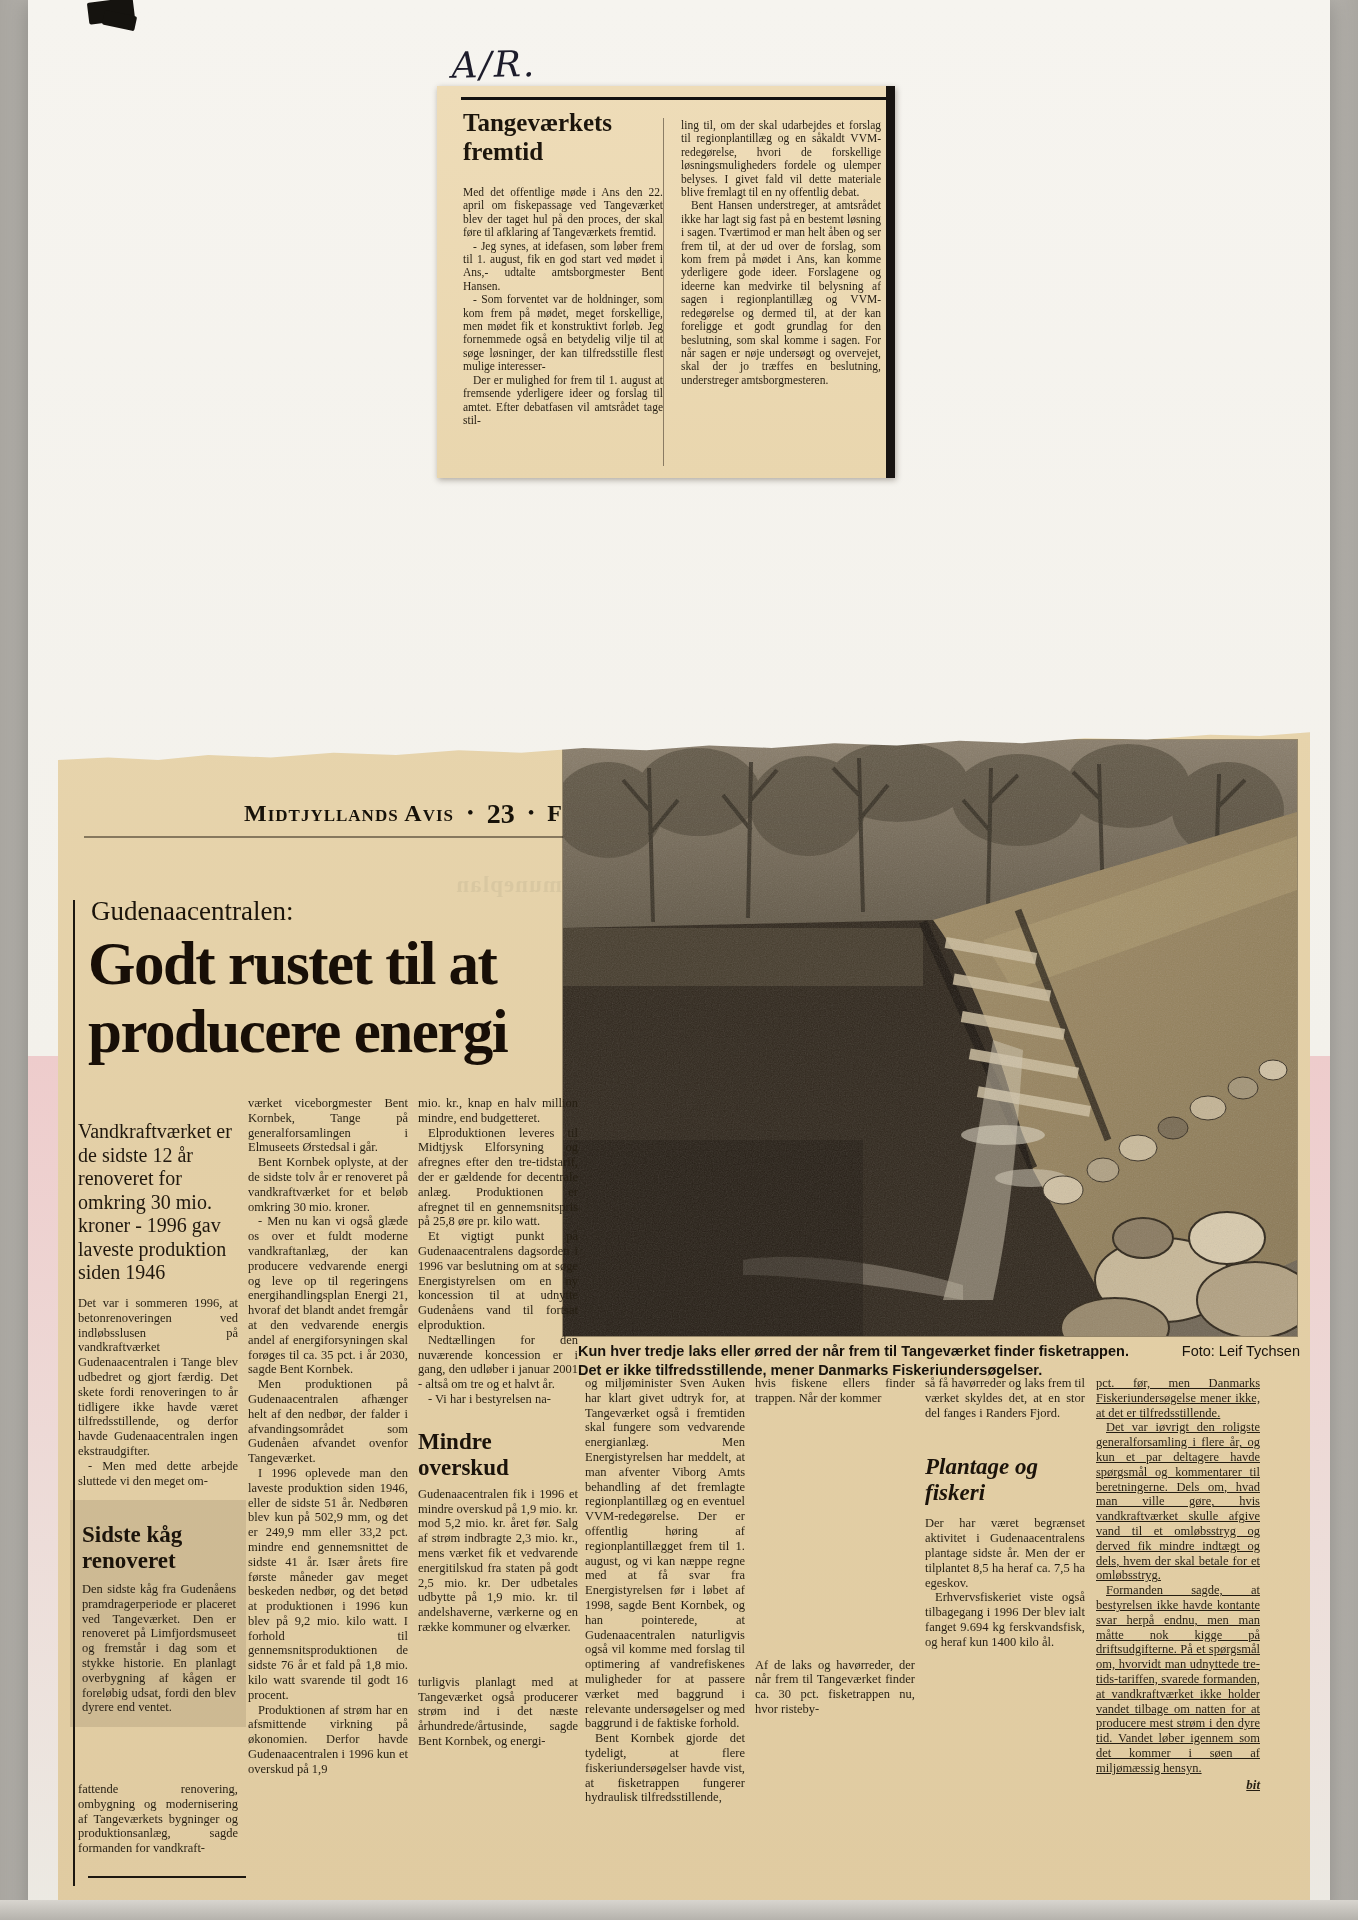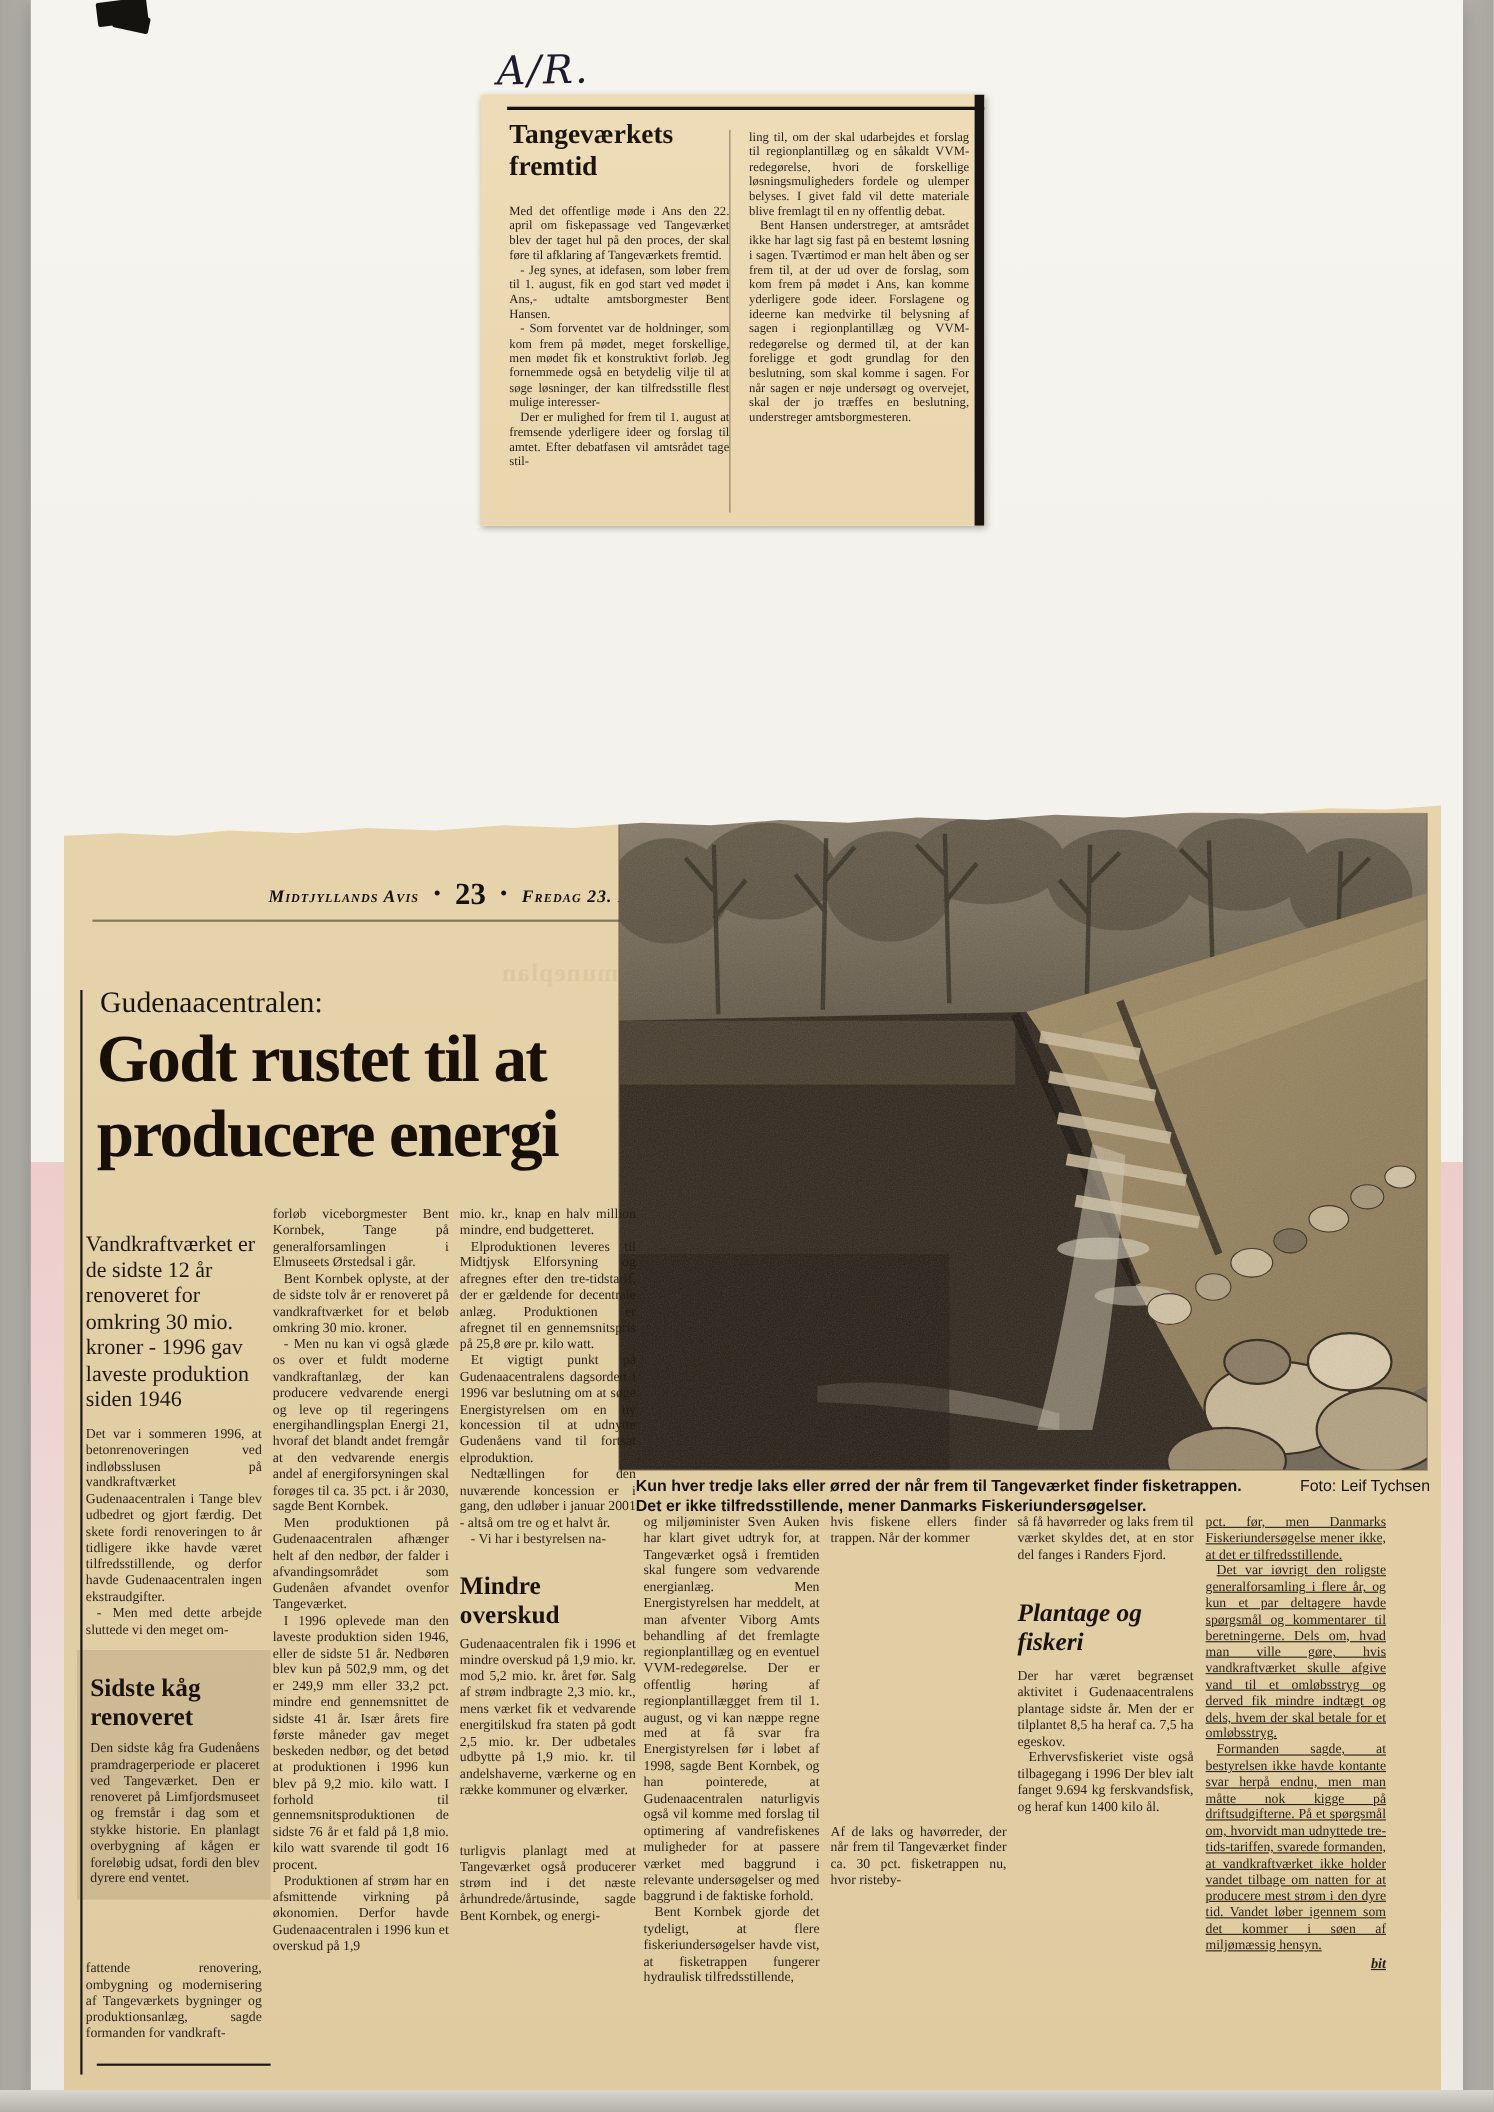--- a/index.html
+++ b/index.html
@@ -39,21 +39,21 @@
   #clip1-col2{left:244px;top:33px;height:351px;overflow:hidden;}
   
   #clip2{
     position:absolute;left:58px;top:724px;width:1252px;height:1196px;
     background:linear-gradient(180deg,#e7d4ac 0%,#e3cfa6 40%,#e0cba1 100%);
     filter:drop-shadow(0 2px 5px rgba(40,30,15,.4));
     clip-path:polygon(0 3.0%,4% 2.8%,8% 3.0%,12% 2.6%,17% 2.8%,22% 2.4%,27% 2.6%,32% 2.2%,37% 2.4%,42% 2.0%,47% 2.2%,52% 1.8%,57% 2.0%,62% 1.6%,67% 1.8%,72% 1.4%,77% 1.6%,82% 1.2%,87% 1.3%,92% 0.9%,96% 1.0%,100% 0.7%,100% 100%,0 100%);
     overflow:hidden;
   }
   .banner{position:absolute;left:186px;top:72px;white-space:nowrap;color:#171209;}
-  .banner .paper,.banner .date{font-variant:small-caps;font-size:16px;font-weight:600;letter-spacing:1px;font-style:italic;}
+  .banner .paper,.banner .date{font-variant:small-caps;font-size:24px;font-weight:600;letter-spacing:1px;}
   .banner .pageno{font-size:28px;font-weight:800;position:relative;top:2px;}
   .banner .bullet{font-size:19px;margin:0 9px;position:relative;top:-2px;}
   .banner-rule{position:absolute;left:26px;top:112px;width:660px;height:2px;background:rgba(38,30,18,.5);}
   .left-vrule{position:absolute;left:15px;top:176px;width:2px;height:986px;background:#1c1710;}
   .ghost{
     position:absolute;left:150px;top:148px;width:560px;font-size:23px;color:#4a5248;
     transform:scaleX(-1);opacity:.08;font-weight:bold;letter-spacing:1px;
   }
   .kicker{position:absolute;left:33px;top:172px;font-size:27px;color:#1b140b;}
   .headline{position:absolute;left:30px;font-size:61px;line-height:64px;font-weight:bold;letter-spacing:-1.5px;color:#180f07;}
@@ -233,21 +233,21 @@
     <div class="subhead">Sidste kåg renoveret</div>
     <div class="boxpara">Den sidste kåg fra Gudenåens pramdragerperiode er placeret ved Tangeværket. Den er renoveret på Limfjordsmuseet og fremstår i dag som et stykke historie. En planlagt overbygning af kågen er foreløbig udsat, fordi den blev dyrere end ventet.</div>
   </div>
 
   <div class="col" id="a-col1-tail">
     <p class="para first">fattende renovering, ombygning og modernisering af Tangeværkets bygninger og produktionsanlæg, sagde formanden for vandkraft-</p>
   </div>
   <div class="col1-bottom-rule"></div>
 
   <div class="col" id="a-col2">
-      <p class="para first">forløb viceborgmester Bent Kornbek, Tange på generalforsamlingen i Elmuseets Ørstedsal i går.</p>
+      <p class="para first">værket viceborgmester Bent Kornbek, Tange på generalforsamlingen i Elmuseets Ørstedsal i går.</p>
       <p class="para">Bent Kornbek oplyste, at der de sidste tolv år er renoveret på vandkraftværket for et beløb omkring 30 mio. kroner.</p>
       <p class="para">- Men nu kan vi også glæde os over et fuldt moderne vandkraftanlæg, der kan producere vedvarende energi og leve op til regeringens energihandlingsplan Energi 21, hvoraf det blandt andet fremgår at den vedvarende energis andel af energiforsyningen skal forøges til ca. 35 pct. i år 2030, sagde Bent Kornbek.</p>
       <p class="para">Men produktionen på Gudenaacentralen afhænger helt af den nedbør, der falder i afvandingsområdet som Gudenåen afvandet ovenfor Tangeværket.</p>
       <p class="para">I 1996 oplevede man den laveste produktion siden 1946, eller de sidste 51 år. Nedbøren blev kun på 502,9 mm, og det er 249,9 mm eller 33,2 pct. mindre end gennemsnittet de sidste 41 år. Især årets fire første måneder gav meget beskeden nedbør, og det betød at produktionen i 1996 kun blev på 9,2 mio. kilo watt. I forhold til gennemsnitsproduktionen de sidste 76 år et fald på 1,8 mio. kilo watt svarende til godt 16 procent.</p>
       <p class="para">Produktionen af strøm har en afsmittende virkning på økonomien. Derfor havde Gudenaacentralen i 1996 kun et overskud på 1,9</p>
     </div>
 
   <div class="col" id="a-col3">
     <div>
         <p class="para first">mio. kr., knap en halv million mindre, end budgetteret.</p>

